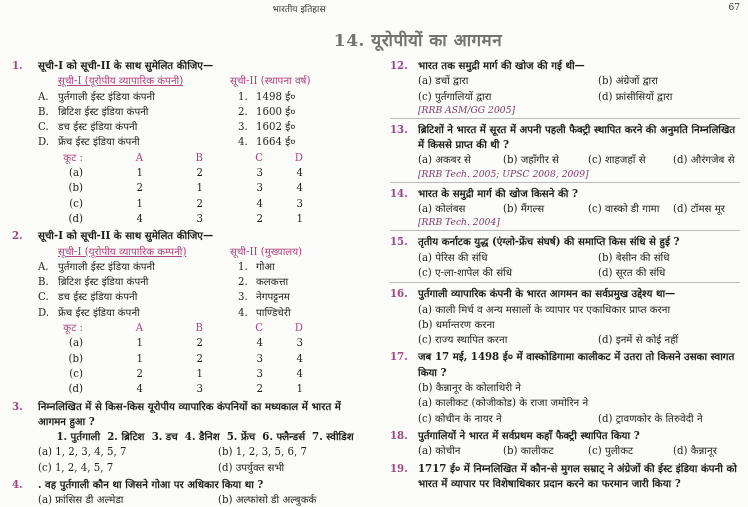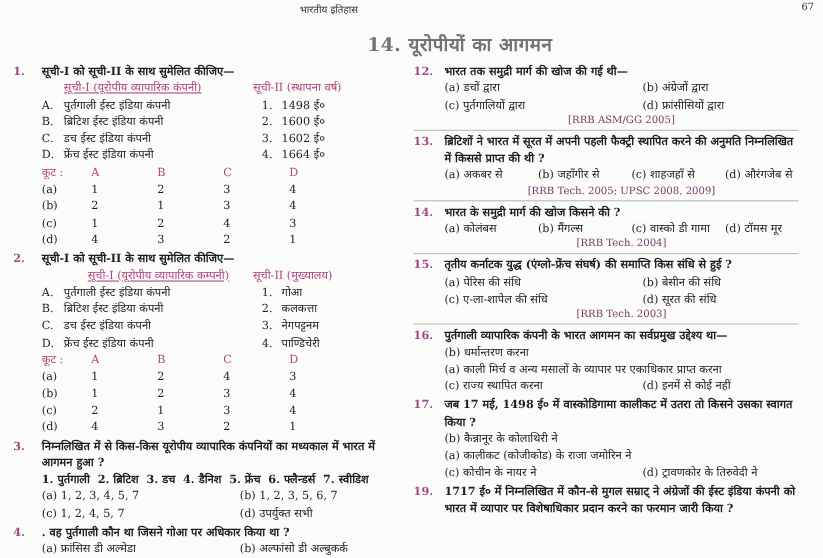--- a/index.html
+++ b/index.html
@@ -16,41 +16,41 @@
     }
     .page-num {
       position: absolute; top: 2px; right: 8px; font-size: 9px; color: #333;
     }
     .chapter-title {
       position: absolute; top: 28px; left: 0; width: 748px; text-align: center;
       font-size: 17px; font-weight: bold; color: #737373; letter-spacing: 0.5px; padding-left: 44px;
     }
     .col { position: absolute; top: 58px; font-size: 10.2px; line-height: 15.3px; }
     .col-left { left: 10px; width: 362px; }
-    .col-right { left: 376px; width: 350px; }
+    .col-right { left: 390px; width: 350px; }
     .q { position: relative; padding-left: 28px; margin-bottom: 2px; }
     .qnum {
       position: absolute; left: 0; top: 0; color: #a04a82; font-weight: bold; width: 24px;
     }
     .col-left .qnum { left: 2px; }
     .text { display: block; font-weight: bold; }
     .pink { color: #b0467f; }
     .list-head { display: flex; padding-left: 45px; }
     .list-head .h1 { width: 175px; text-decoration: underline; }
     .list-row { display: flex; padding-left: 0px; }
     .list-row .letter { width: 20px; }
     .list-row .item1 { width: 180px; }
     .list-row .num2 { width: 18px; }
     .key { display: grid; grid-template-columns: 45px 60px 60px 60px 40px; padding-left: 0; }
-    .key span { text-align: left; }
+    .key span { text-align: right; }
     .key .kh { color: #b0467f; }
     .opts2 { display: grid; grid-template-columns: 180px 170px; }
     .opts4b { display: grid; grid-template-columns: 85px 85px 85px 85px; }
     .opt { display: block; }
-    .src { text-align: center; color: #7a3a63; font-size: 9.2px; line-height: 12px; }
+    .src { text-align: left; font-style: italic; color: #7a3a63; font-size: 9.2px; line-height: 12px; }
     .sep { border-top: 1px solid #bbb; height: 0; margin: 2px 0 3px 0; }
   </style>
 </head>
 <body>
 
 <div class="running-head">भारतीय इतिहास</div>
 <div class="page-num">67</div>
 <div class="chapter-title">14. यूरोपीयों का आगमन</div>
 
 <div class="col col-left">
@@ -120,21 +120,21 @@
         <span>3</span>
         <span>2</span>
         <span>1</span>
       </div>
   </div>
 
   <div class="q">
     <span class="qnum">2.</span>
     <span class="text">सूची-I को सूची-II के साथ सुमेलित कीजिए—</span>
     <div class="list-head pink" style="padding-left:20px;">
-      <span class="h1" style="width:172px;text-align:center;">सूची-I (यूरोपीय व्यापारिक कम्पनी)</span>
+      <span class="h1" style="width:172px;">सूची-I (यूरोपीय व्यापारिक कम्पनी)</span>
       <span>सूची-II (मुख्यालय)</span>
     </div>
     <div class="list-row">
         <span class="letter">A.</span>
         <span class="item1">पुर्तगाली ईस्ट इंडिया कंपनी</span>
         <span class="num2">1.</span>
         <span>गोआ</span>
       </div>
     <div class="list-row">
         <span class="letter">B.</span>
@@ -187,21 +187,21 @@
         <span>4</span>
         <span>3</span>
         <span>2</span>
         <span>1</span>
       </div>
   </div>
 
   <div class="q">
     <span class="qnum">3.</span>
     <span class="text">निम्नलिखित में से किस-किस यूरोपीय व्यापारिक कंपनियों का मध्यकाल में भारत में आगमन हुआ ?</span>
-    <span class="text" style="white-space:pre;">1. पुर्तगाली  2. ब्रिटिश  3. डच  4. डैनिश  5. फ्रेंच  6. फ्लैन्डर्स  7. स्वीडिश</span>
+    <span class="text" style="white-space:pre;text-align:center;">1. पुर्तगाली  2. ब्रिटिश  3. डच  4. डैनिश  5. फ्रेंच  6. फ्लैन्डर्स  7. स्वीडिश</span>
     <div class="opts2">
       <span class="opt">(a)  1, 2, 3, 4, 5, 7</span>
       <span class="opt">(b)  1, 2, 3, 5, 6, 7</span>
       <span class="opt">(c)  1, 2, 4, 5, 7</span>
       <span class="opt">(d)  उपर्युक्त सभी</span>
     </div>
   </div>
 
   <div class="q">
     <span class="qnum">4.</span>
@@ -256,44 +256,53 @@
 
   <div class="q">
     <span class="qnum">15.</span>
     <span class="text">तृतीय कर्नाटक युद्ध (एंग्लो-फ्रेंच संघर्ष) की समाप्ति किस संधि से हुई ?</span>
     <div class="opts2">
       <span class="opt">(a)  पेरिस की संधि</span>
       <span class="opt">(b)  बेसीन की संधि</span>
       <span class="opt">(c)  ए-ला-शापेल की संधि</span>
       <span class="opt">(d)  सूरत की संधि</span>
     </div>
-    <div class="src">[RRB Tech. 2003]</div>
   </div>
   <div class="sep"></div>
 
   <div class="q">
     <span class="qnum">16.</span>
     <span class="text">पुर्तगाली व्यापारिक कंपनी के भारत आगमन का सर्वप्रमुख उद्देश्य था—</span>
+    <span class="opt">(a)  काली मिर्च व अन्य मसालों के व्यापार पर एकाधिकार प्राप्त करना</span>
     <span class="opt">(b)  धर्मान्तरण करना</span>
-    <span class="opt">(a)  काली मिर्च व अन्य मसालों के व्यापार पर एकाधिकार प्राप्त करना</span>
     <div class="opts2">
       <span class="opt">(c)  राज्य स्थापित करना</span>
       <span class="opt">(d)  इनमें से कोई नहीं</span>
     </div>
   </div>
 
   <div class="q">
     <span class="qnum">17.</span>
     <span class="text">जब 17 मई, 1498 ई० में वास्कोडिगामा कालीकट में उतरा तो किसने उसका स्वागत किया ?</span>
     <span class="opt">(b)  कैन्नानूर के कोलाथिरी ने</span>
     <span class="opt">(a)  कालीकट (कोजीकोड) के राजा जमोरिन ने</span>
     <div class="opts2">
       <span class="opt">(c)  कोचीन के नायर ने</span>
       <span class="opt">(d)  ट्रावणकोर के तिरुवेदी ने</span>
     </div>
   </div>
 
+  <div class="q">
+    <span class="qnum">18.</span>
+    <span class="text">पुर्तगालियों ने भारत में सर्वप्रथम कहाँ फैक्ट्री स्थापित किया ?</span>
+    <div class="opts4b">
+      <span class="opt">(a)  कोचीन</span>
+      <span class="opt">(b)  कालीकट</span>
+      <span class="opt">(c)  पुलीकट</span>
+      <span class="opt">(d)  कैन्नानूर</span>
+    </div>
+  </div>
 
   <div class="q">
     <span class="qnum">19.</span>
     <span class="text">1717 ई० में निम्नलिखित में कौन-से मुगल सम्राट् ने अंग्रेजों की ईस्ट इंडिया कंपनी को भारत में व्यापार पर विशेषाधिकार प्रदान करने का फरमान जारी किया ?</span>
   </div>
 </div>
 
 </body></html>

